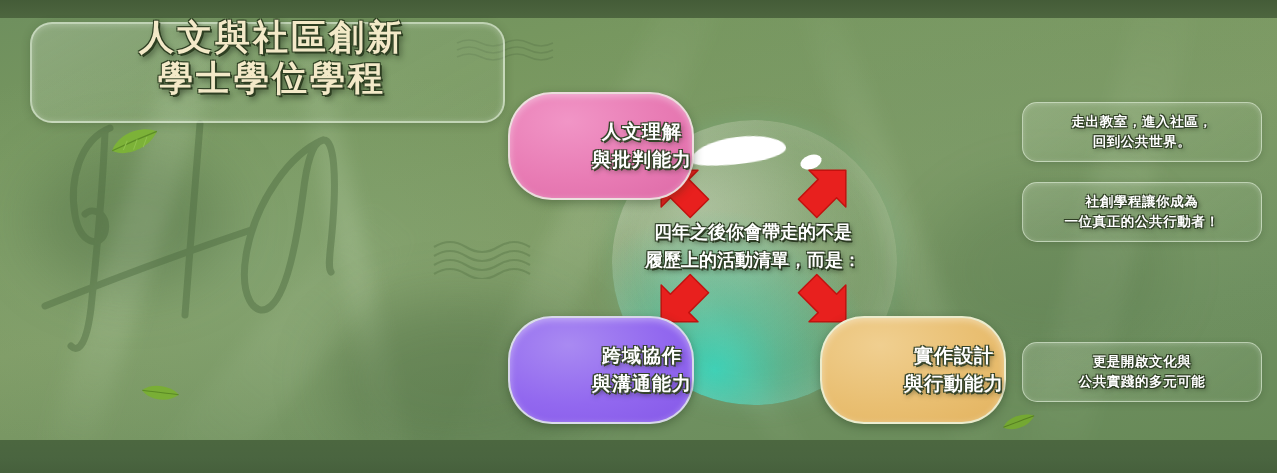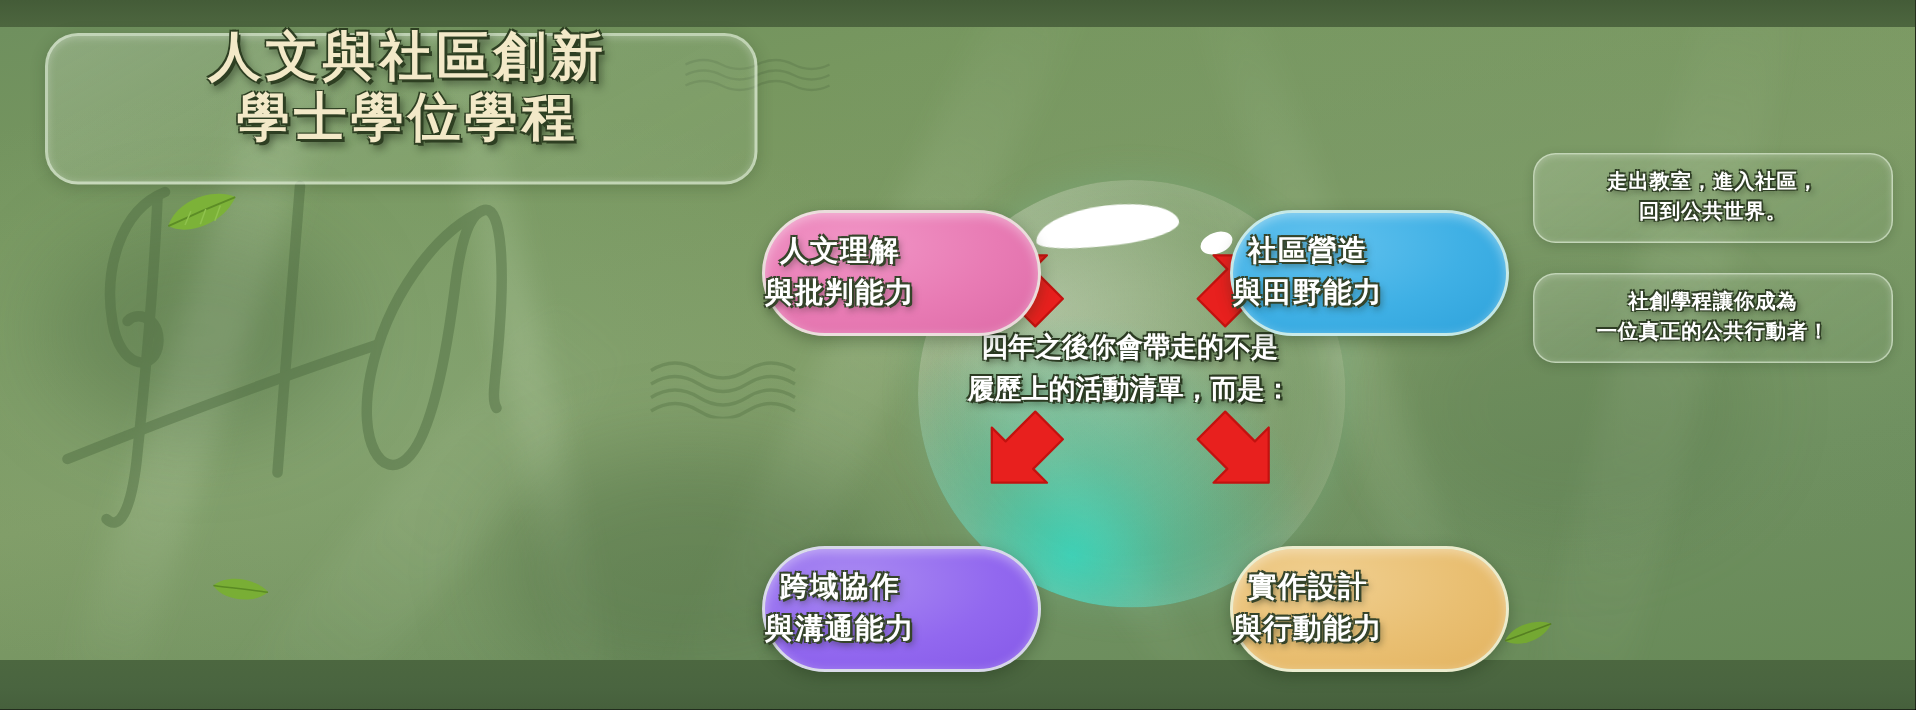--- a/index.html
+++ b/index.html
@@ -137,25 +137,25 @@
     font-size: 18px;
     line-height: 1.55;
     color: #ffffff;
     text-shadow: 1.6px 1.6px 0 #2b3a22, -1px -1px 0 #2b3a22, 1px -1px 0 #2b3a22, -1px 1px 0 #2b3a22, 2px 3px 5px rgba(20,30,15,.6);
     white-space: pre-line;
   }
 
   
   .pill {
     position: absolute;
-    width: 186px; height: 84px;
+    width: 186px; height: 108px;
     border-radius: 44px;
     border: 2px solid rgba(236,248,232,0.78);
     box-shadow: 0 3px 10px rgba(25,45,20,.35), inset 0 2px 7px rgba(255,255,255,.40);
-    display: flex; align-items: center; justify-content: flex-start; margin-top: 48px;
+    display: flex; align-items: center; justify-content: flex-end;
   }
   .pill-label {
     text-align: center;
     font-family: "DejaVu Serif", "Liberation Serif", serif;
     font-weight: bold;
     font-size: 19px;
     line-height: 1.45;
     letter-spacing: 1px;
     color: #ffffff;
     text-shadow: 1.6px 1.6px 0 #35442a, -1.2px -1.2px 0 #35442a, 1.2px -1.2px 0 #35442a, -1.2px 1.2px 0 #35442a, 2px 3px 5px rgba(20,30,15,.55);
@@ -289,40 +289,40 @@
   <svg class="arrow" id="arrow-br" width="72" height="60" viewBox="0 0 72 60" aria-hidden="true">
     <g transform="translate(36,30) rotate(135) translate(-36,-30)">
       <path d="M36 2 L62 28 L49 28 L49 56 L23 56 L23 28 L10 28 Z" fill="#e8201e" stroke="#c2120f" stroke-width="1.5" stroke-linejoin="round"></path>
     </g>
   </svg>
 
   <div class="pill" id="pill-humanities">
     <span class="pill-label">人文理解
 與批判能力</span>
   </div>
-  <div class="pill" id="pill-community">
-    <span class="pill-label">社區營造
-與田野能力</span>
-  </div>
   <div class="pill" id="pill-practice">
     <span class="pill-label">實作設計
 與行動能力</span>
   </div>
   <div class="pill" id="pill-collab">
     <span class="pill-label">跨域協作
 與溝通能力</span>
   </div>
 
   <div class="msg-card" id="msg-0">
     <span class="msg-text">走出教室，進入社區，
 回到公共世界。</span>
   </div>
   <div class="msg-card" id="msg-1">
     <span class="msg-text">社創學程讓你成為
 一位真正的公共行動者！</span>
+  </div>
+  <div class="msg-card" id="msg-3">
+    <span class="msg-text">更是開啟文化與
+公共實踐的多元可能</span>
   </div>
 
   <svg class="leaf" id="leaf-top" width="54" height="30" viewBox="0 0 54 30" aria-hidden="true">
     <g transform="rotate(-14 27 15)">
       <path d="M3 17 C12 2, 38 -1, 51 9 C40 24, 14 27, 3 17 Z" fill="#7cb238"></path>
       <path d="M3 17 C18 14, 36 11, 51 9" stroke="#5c8c26" stroke-width="1.2" fill="none"></path>
       <path d="M14 19 L20 11 M24 21 L30 12 M34 21 L40 12" stroke="#8fc24d" stroke-width="1" fill="none"></path>
     </g>
   </svg>
 

